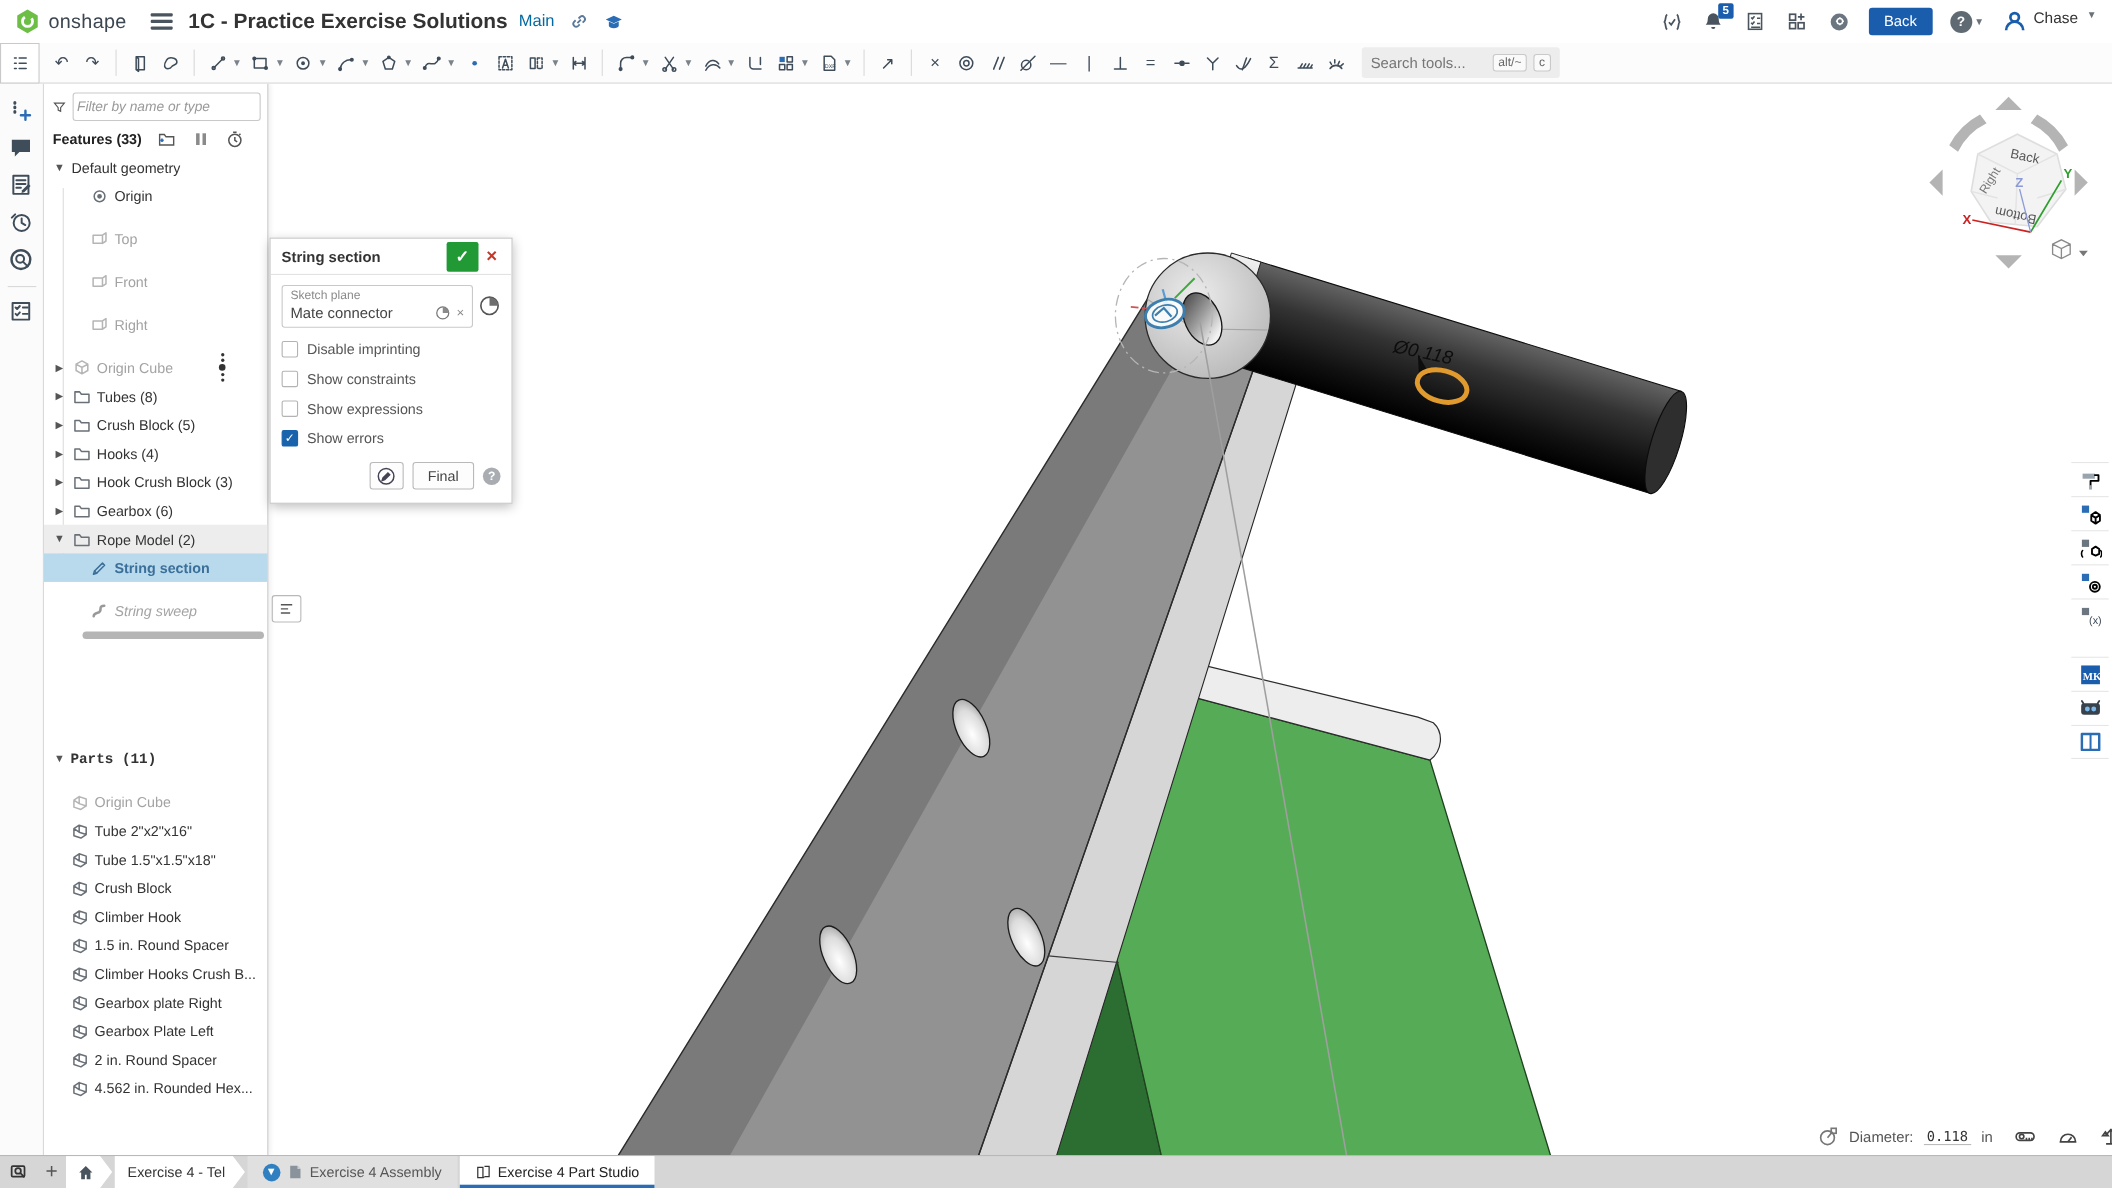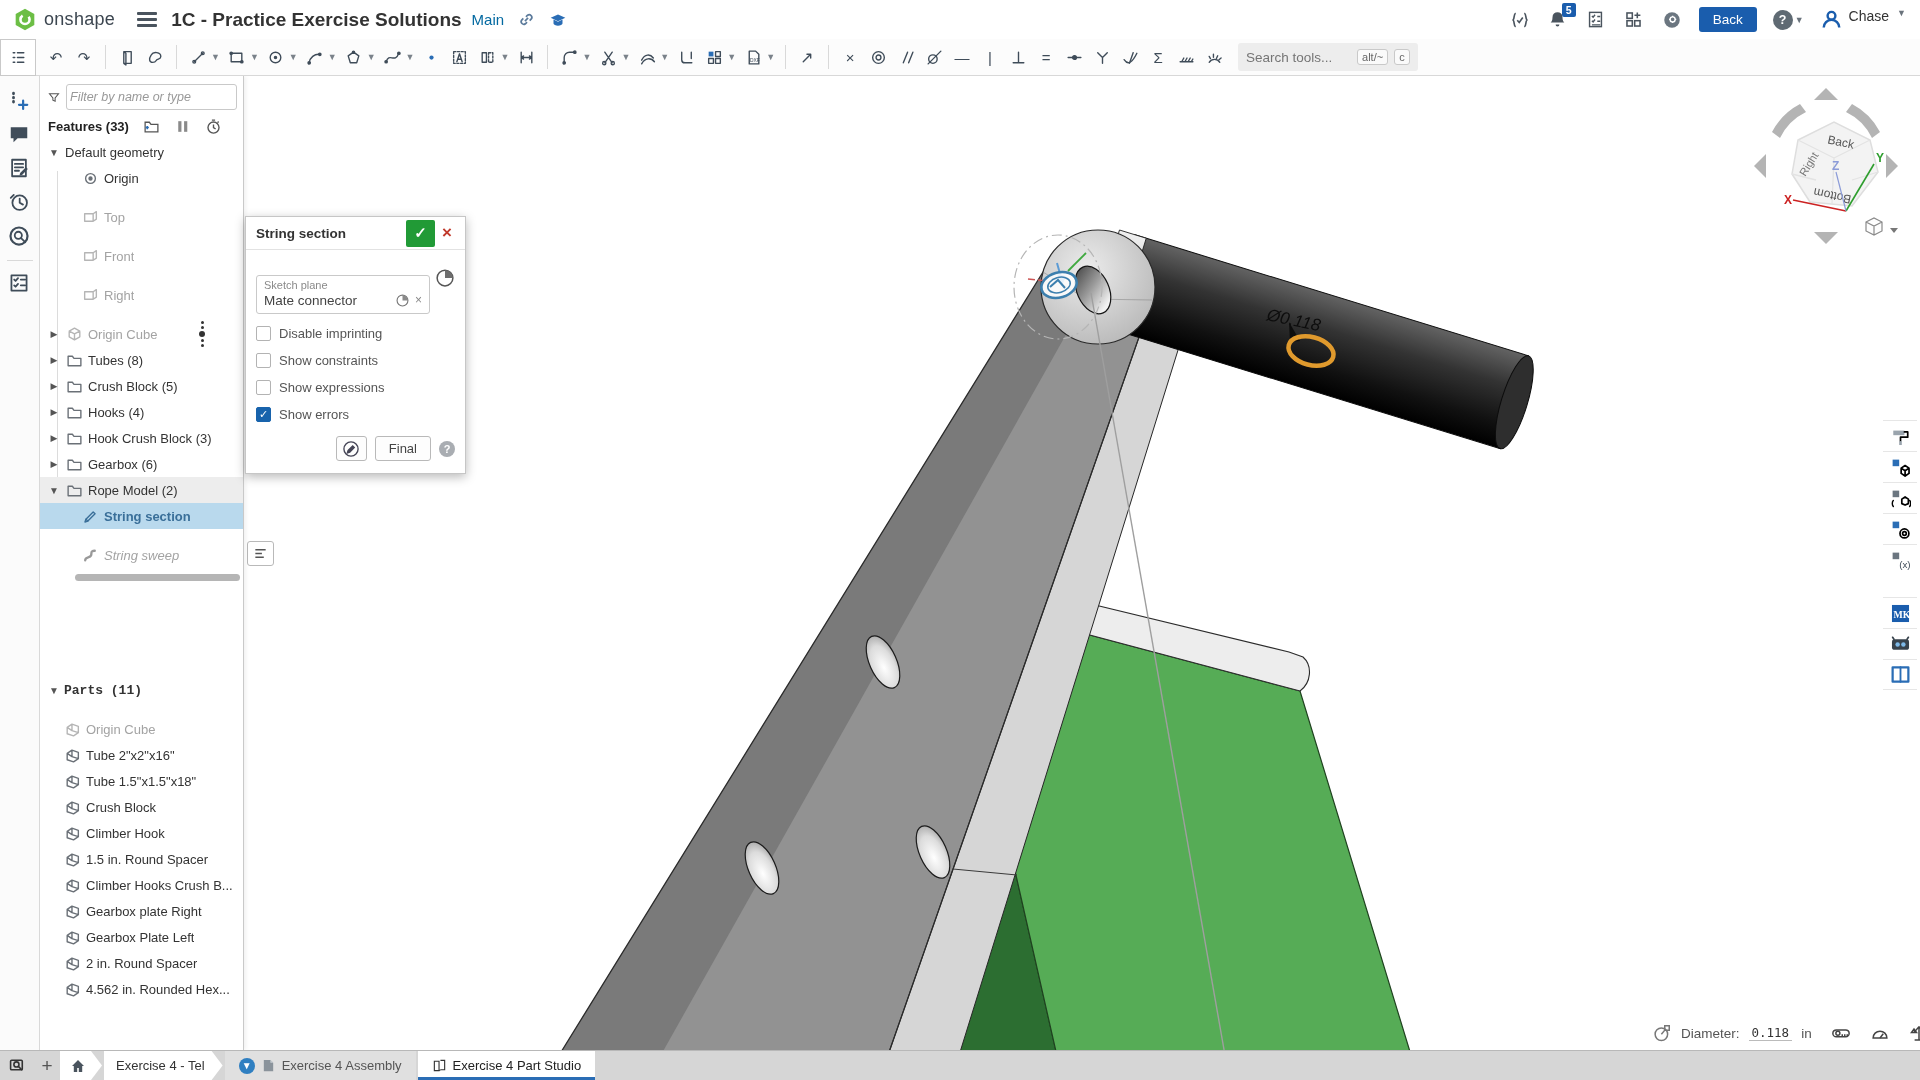--- a/index.html
+++ b/index.html
@@ -88,21 +88,21 @@
     border:1px solid #c6c6c6; box-shadow:0 3px 10px rgba(0,0,0,.28); z-index:28; font-size:13px; color:#444;}
   #dialog-header { display:flex; align-items:center; height:33px; padding:0 6px 0 10px;
     border-bottom:1px solid #e2e2e2; }
   #dialog-title { flex:1; font-weight:bold; color:#333; font-size:13.5px;}
   #dialog-accept { width:29px; height:27px; background:#219a36; color:#fff; border:none; border-radius:2px;
     font-size:15px; font-weight:bold; cursor:pointer; display:flex; align-items:center; justify-content:center;}
   #dialog-close { width:24px; height:24px; border:none; background:none; color:#c0392b; font-size:17px;
     font-weight:bold; cursor:pointer; }
   #dialog-body { padding:9px 10px 12px 10px; }
   #plane-row { display:flex; align-items:flex-start; gap:5px; }
-  #plane-field { flex:1; border:1px solid #c9c9c9; border-radius:3px; padding:3px 7px 5px 7px; cursor:text;margin-top:16px;}
+  #plane-field { flex:1; border:1px solid #c9c9c9; border-radius:3px; padding:3px 7px 5px 7px; cursor:text;}
   #plane-label { font-size:11px; color:#8a8a8a; }
   #plane-value-row { display:flex; align-items:center; margin-top:2px; }
   #plane-value { flex:1; color:#444; font-size:13.5px; }
   .mini-ic { width:15px; height:15px; color:#777; margin-left:5px; cursor:pointer;}
   #mateconn-btn { width:20px; height:20px; margin-top:9px; color:#555; cursor:pointer;}
   .opt-row { display:flex; align-items:center; margin-top:12px; gap:8px; cursor:pointer;}
   .cbx { width:15px; height:15px; border:1px solid #b3b3b3; border-radius:2px; background:#fff;
     display:flex; align-items:center; justify-content:center; font-size:11px; color:#fff;}
   .cbx.checked { background:#1863ac; border-color:#1863ac; }
   .opt-label { color:#555; }

